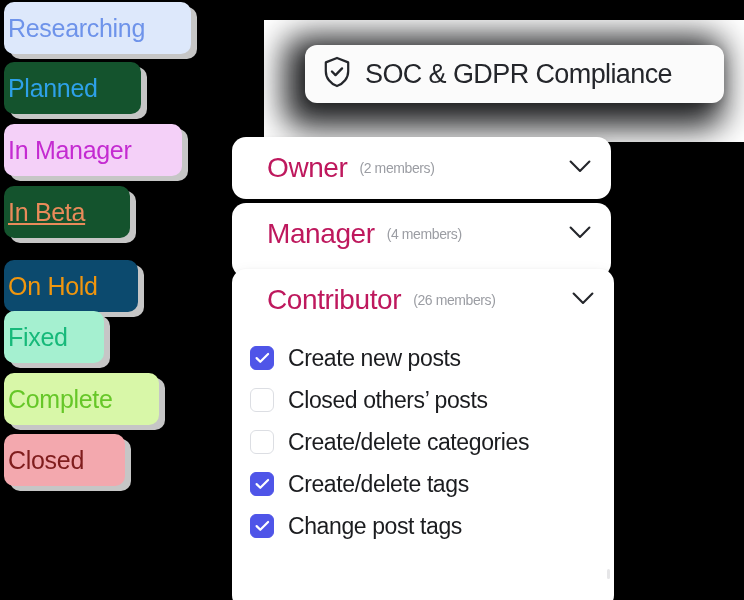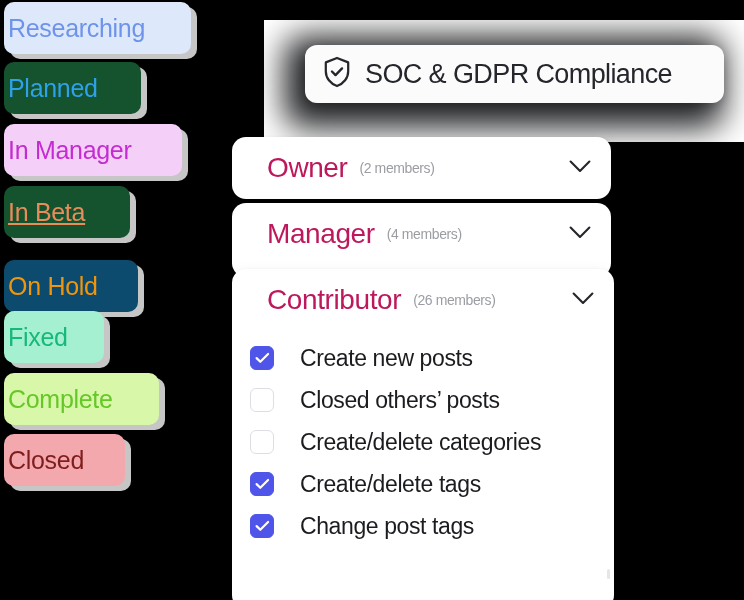--- a/index.html
+++ b/index.html
@@ -104,21 +104,21 @@
     transform: translateY(-50%);
     display: block;
   }
 
   
   #perm-list { padding: 6px 0 0 18px; }
   .perm-row {
     display: flex;
     align-items: center;
     height: 42px;
-    gap: 26px;
+    gap: 14px;
   }
   .cbox {
     flex: 0 0 auto;
     width: 24px; height: 24px;
     border-radius: 6px;
     display: flex; align-items: center; justify-content: center;
   }
   .cbox.off { background: #ffffff; border: 1.6px solid #dcdee3; }
   .cbox.on  { background: #4f55e8; border: 1.6px solid #4f55e8; }
   .cbox svg { display: block; }

